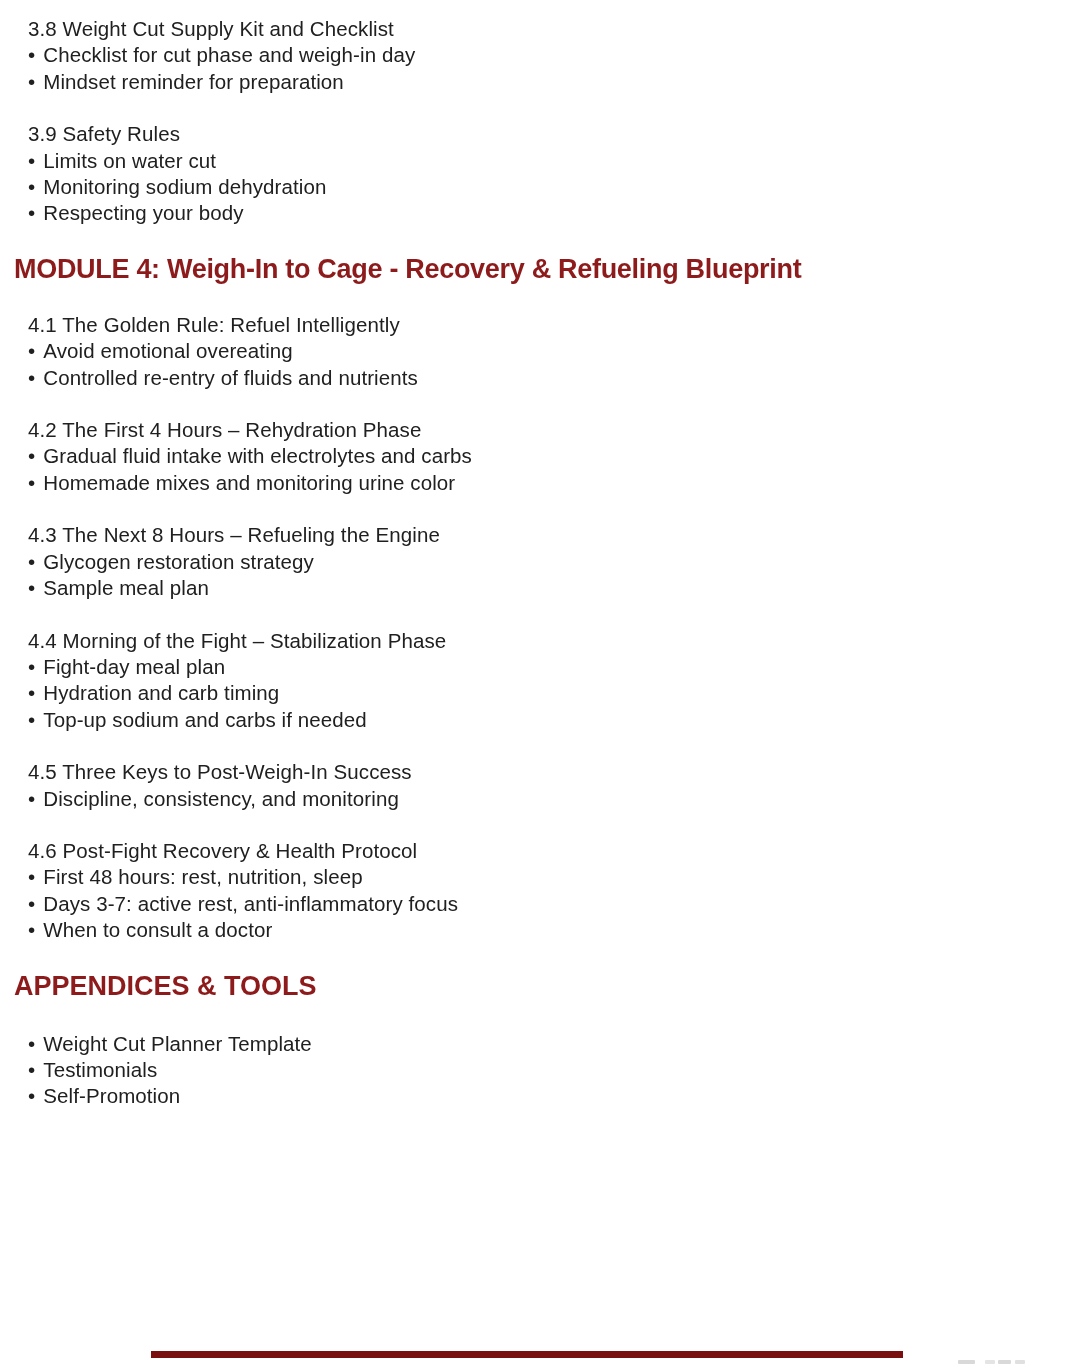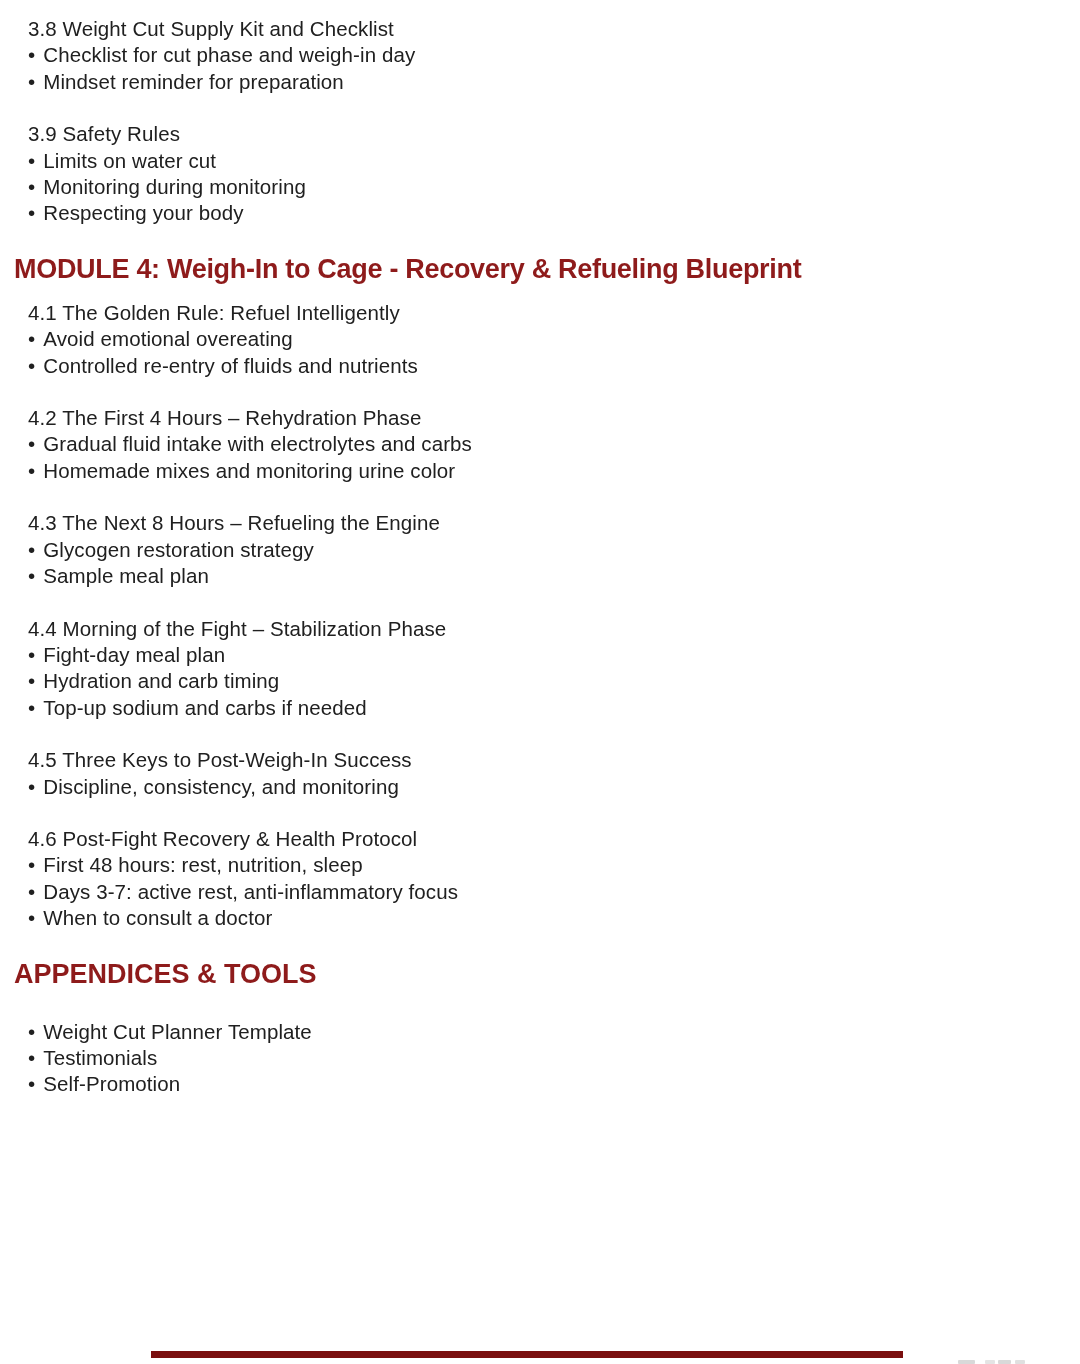--- a/index.html
+++ b/index.html
@@ -28,21 +28,21 @@
     white-space: nowrap;
   }
   .line { display: flex; align-items: baseline; }
   .bullet { margin-right: 8px; }
   .big-heading {
     font-size: 27px;
     line-height: 33px;
     font-weight: 700;
     letter-spacing: -0.3px;
     color: #8E1B1B;
-    margin: 2px 0 14px -14px;
+    margin: 2px 0 26px -14px;
     white-space: nowrap;
   }
   .appendices-heading {
     margin: 18px 0 28px -14px;
     letter-spacing: 0px;
   }
   .footer-divider {
     position: absolute;
     left: 151px;
     top: 1351px;
@@ -80,21 +80,21 @@
     </div>
 
     <div class="group">
       <div class="sec-title">3.9 Safety Rules</div>
       <div class="line">
         <span class="bullet">•</span>
         <span>Limits on water cut</span>
       </div>
       <div class="line">
         <span class="bullet">•</span>
-        <span>Monitoring during monitoring</span>
+        <span>Monitoring sodium dehydration</span>
       </div>
       <div class="line">
         <span class="bullet">•</span>
         <span>Respecting your body</span>
       </div>
     </div>
 
     <div class="big-heading">MODULE 4: Weigh-In to Cage - Recovery &amp; Refueling Blueprint</div>
 
     <div class="group">

